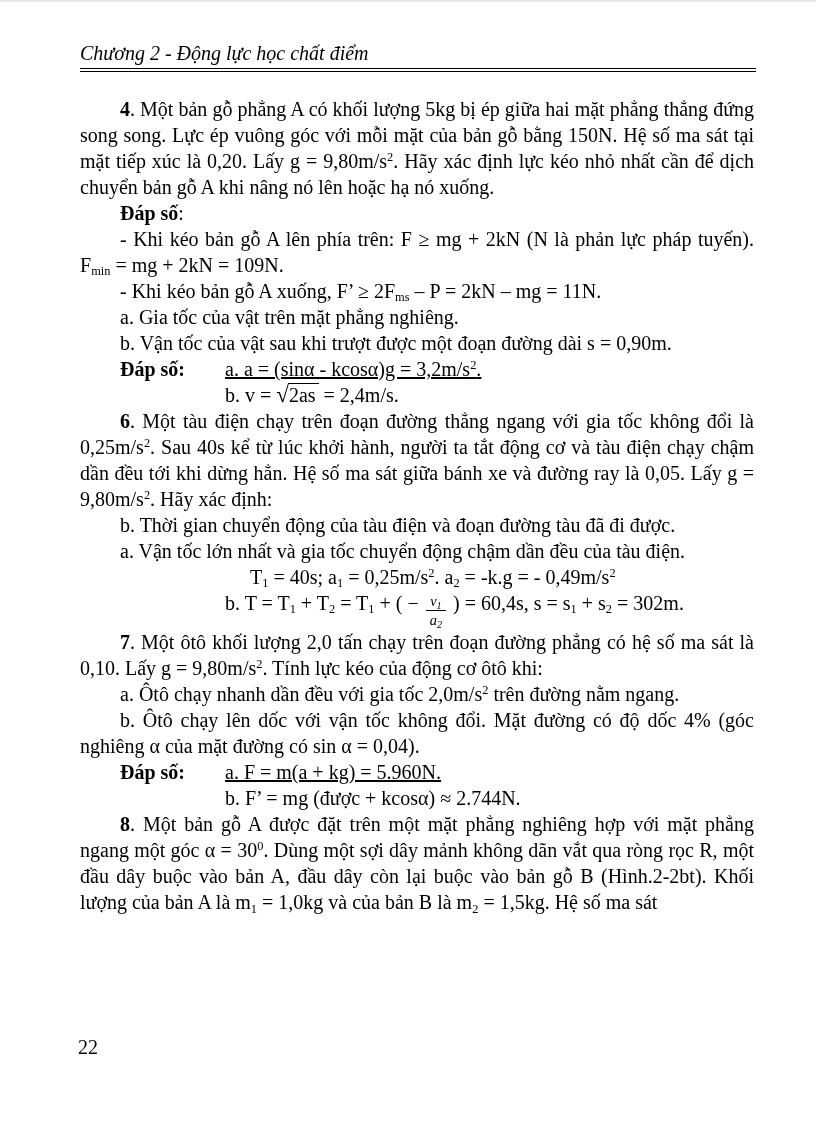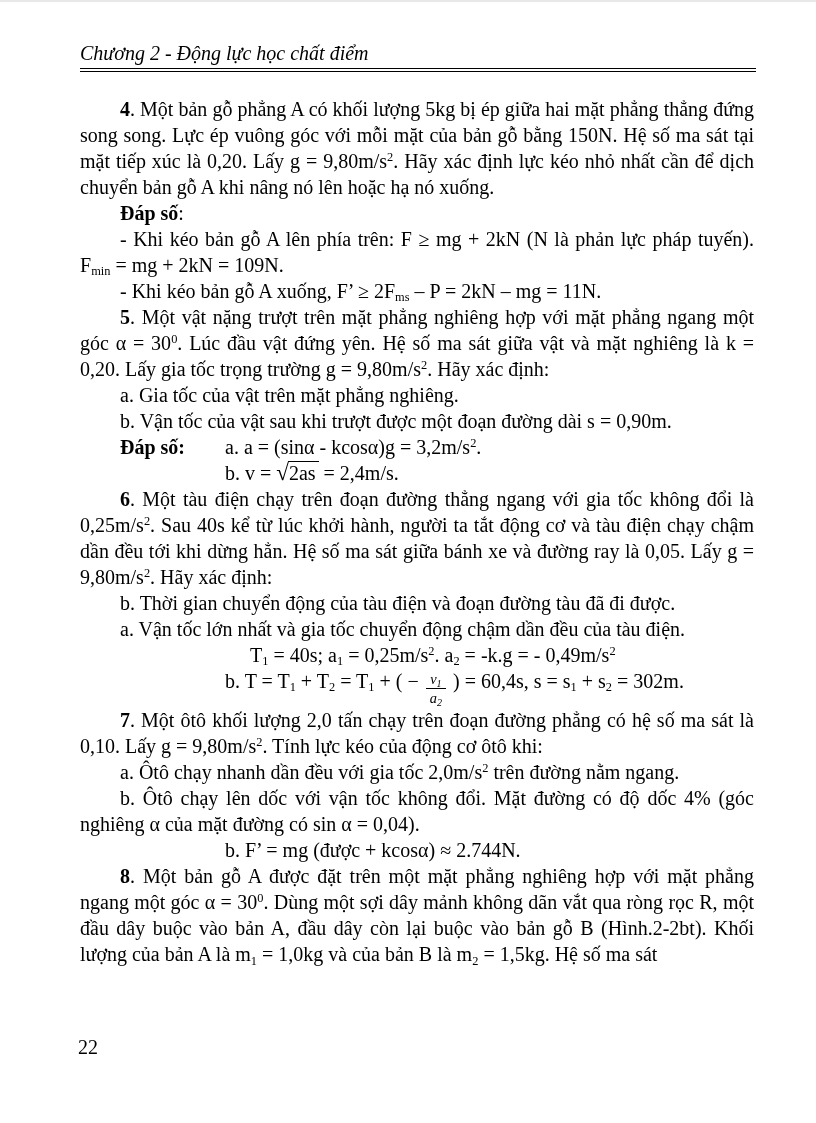--- a/index.html
+++ b/index.html
@@ -26,21 +26,21 @@
   }
   .content {
     position: absolute;
     left: 80px;
     right: 62px;
     top: 94px;
     line-height: 26px;
   }
   .para { text-align: justify; text-indent: 40px; }
   .line { text-indent: 40px; }
-  .ans-row { padding-left: 40px; }
+  .ans-row { padding-left: 40px; text-decoration: underline; }
   .ans-label { font-weight: bold; display: inline-block; width: 105px; }
   .ans-b { padding-left: 145px; }
   .ans-cont { padding-left: 170px; }
   b { font-weight: bold; }
   i { font-style: italic; }
   sup { font-size: 0.62em; line-height: 0; position: relative; top: -0.55em; vertical-align: baseline; }
   sub { font-size: 0.62em; line-height: 0; position: relative; top: 0.28em; vertical-align: baseline; }
   .sqrt { white-space: nowrap; }
   .sqrt .rad { font-size: 1.15em; }
   .sqrt .radicand { border-top: 1.5px solid #000; padding: 0 3px 0 1px; margin-left: -1px; }
@@ -66,31 +66,31 @@
 <body>
 
 <div class="page">
   <div class="header">Chương 2 - Động lực học chất điểm</div>
 
   <div class="content">
       <div class="para"><b>4</b>. Một bản gỗ phẳng A có khối lượng 5kg bị ép giữa hai mặt phẳng thẳng đứng song song. Lực ép vuông góc với mỗi mặt của bản gỗ bằng 150N. Hệ số ma sát tại mặt tiếp xúc là 0,20. Lấy g = 9,80m/s<sup>2</sup>. Hãy xác định lực kéo nhỏ nhất cần để dịch chuyển bản gỗ A khi nâng nó lên hoặc hạ nó xuống.</div>
       <div class="line"><b>Đáp số</b>:</div>
       <div class="para">- Khi kéo bản gỗ A lên phía trên: F ≥ mg + 2kN (N là phản lực pháp tuyến). F<sub>min</sub> = mg + 2kN = 109N.</div>
       <div class="line">- Khi kéo bản gỗ A xuống,  F’ ≥ 2F<sub>ms</sub> – P = 2kN – mg = 11N.</div>
-      <div class="para"><b>5</b>. Một vật nặng trượt trên mặt phẳng nghiêng hợp với mặt phẳng ngang một góc  α = 30<sup>0</sup>. Lúc đầu vật đứng yên. Hệ số ma sát giữa vật và mặt nghiêng là k = 0,20. Lấy gia tốc trọng trường g = 9,80m/s<sup>2</sup>. Hãy xác định:</div>
       <div class="line">a. Gia tốc của vật trên mặt phẳng nghiêng.</div>
       <div class="line">b. Vận tốc của vật sau khi trượt được một đoạn đường dài s = 0,90m.</div>
       <div class="ans-row"><span class="ans-label">Đáp số:</span>a. a = (sinα - kcosα)g = 3,2m/s<sup>2</sup>.</div>
       <div class="ans-b">b. v = <span class="sqrt"><span class="rad">√</span><span class="radicand">2as</span></span> = 2,4m/s.</div>
       <div class="para"><b>6</b>. Một tàu điện chạy trên đoạn đường thẳng ngang với gia tốc không đổi là 0,25m/s<sup>2</sup>. Sau 40s kể từ lúc khởi hành, người ta tắt động cơ và tàu điện chạy chậm dần đều tới khi dừng hẳn. Hệ số ma sát giữa bánh xe và đường ray là 0,05. Lấy g = 9,80m/s<sup>2</sup>. Hãy xác định:</div>
       <div class="line">b. Thời gian chuyển động của tàu điện và đoạn đường tàu đã đi được.</div>
       <div class="line">a. Vận tốc lớn nhất và gia tốc chuyển động chậm dần đều của tàu điện.</div>
       <div class="ans-cont">T<sub>1</sub> = 40s; a<sub>1</sub> = 0,25m/s<sup>2</sup>.   a<sub>2</sub> = -k.g = - 0,49m/s<sup>2</sup></div>
       <div class="ans-b">b. T = T<sub>1</sub> + T<sub>2</sub> = T<sub>1</sub> + ( − <span class="frac"><span class="num"><i>v</i><sub>1</sub></span><span class="den"><i>a</i><sub>2</sub></span></span> ) = 60,4s,   s = s<sub>1</sub> + s<sub>2</sub> = 302m.</div>
       <div class="para"><b>7</b>. Một ôtô khối lượng 2,0 tấn chạy trên đoạn đường phẳng có hệ số ma sát là 0,10. Lấy g = 9,80m/s<sup>2</sup>. Tính lực kéo của động cơ ôtô khi:</div>
       <div class="line">a. Ôtô chạy nhanh dần đều với gia tốc 2,0m/s<sup>2</sup> trên đường nằm ngang.</div>
       <div class="para">b. Ôtô chạy lên dốc với vận tốc không đổi. Mặt đường có độ dốc 4% (góc nghiêng α của mặt đường có sin α = 0,04).</div>
+      <div class="ans-row"><span class="ans-label">Đáp số:</span>a. F = m(a + kg) = 5.960N.</div>
       <div class="ans-b">b. F’ = mg (được + kcosα) ≈  2.744N.</div>
       <div class="para"><b>8</b>. Một bản gỗ A được đặt trên một mặt phẳng nghiêng hợp với mặt phẳng ngang một góc α = 30<sup>0</sup>. Dùng một sợi dây mảnh không dãn vắt qua ròng rọc R, một đầu dây buộc vào bản A, đầu dây còn lại buộc vào bản gỗ B (Hình.2-2bt). Khối lượng của bản A là m<sub>1</sub> = 1,0kg và của bản B là m<sub>2</sub> = 1,5kg. Hệ số ma sát</div>
     </div>
 
   <div class="pagenum">22</div>
 </div>
 
 </body></html>

